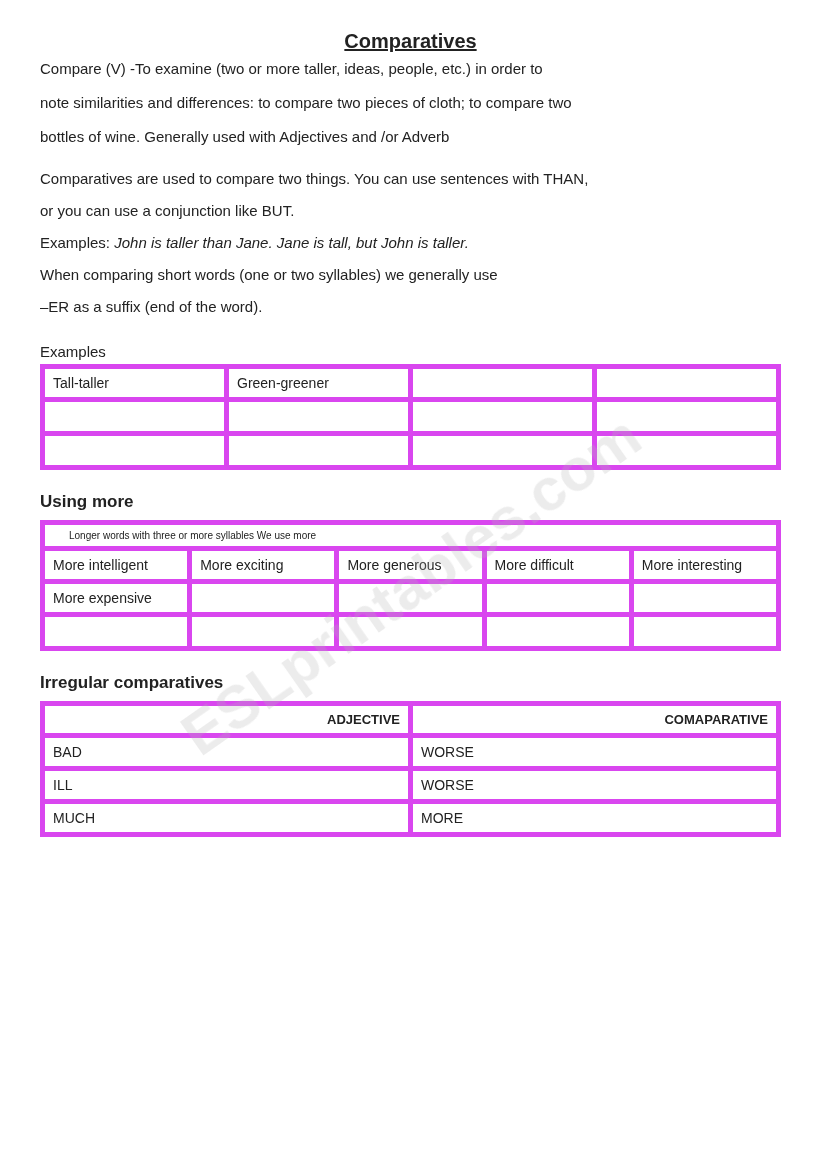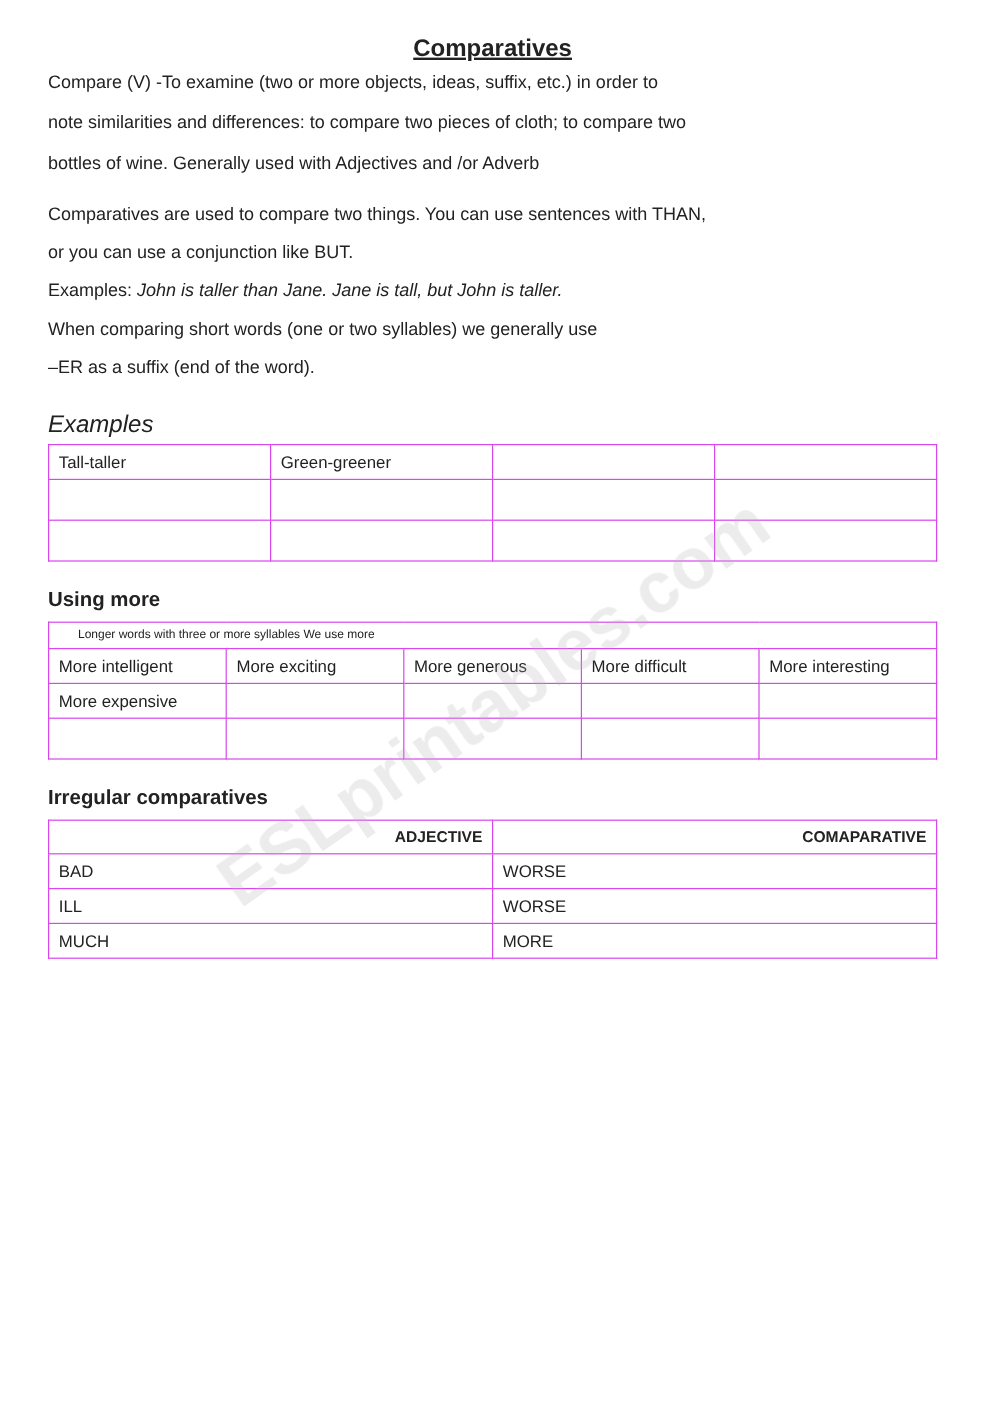--- a/index.html
+++ b/index.html
@@ -32,32 +32,31 @@
     }
 
     .comparatives-desc {
       line-height: 1.6;
       margin-bottom: 8px;
     }
 
     .examples-label {
       margin-top: 17px;
       margin-bottom: 4px;
-      font-size: 20px;
-      font-style: italic;
+      font-size: 15px;
     }
 
     table {
       border-collapse: collapse;
       width: 100%;
       margin-bottom: 20px;
     }
 
     table td, table th {
-      border: 1px solid #d946ef;
+      border: 5px solid #d946ef;
       padding: 6px 8px;
       vertical-align: top;
       font-size: 14px;
     }
 
     table th {
       text-align: right;
       font-weight: bold;
       font-size: 13px;
     }
@@ -98,21 +97,21 @@
     }
   </style>
 </head>
 <body>
 
 <div class="watermark">ESLprintables.com</div>
 
 <h1 class="page-title">Comparatives</h1>
 
 <p class="intro-text">
-  <span>Compare (V) -To examine (two or more objects, ideas, suffix, etc.) in order to</span>
+  <span>Compare (V) -To examine (two or more taller, ideas, people, etc.) in order to</span>
 </p>
 <p class="intro-text">
   <span>note similarities and differences: to compare two pieces of cloth; to compare two</span>
 </p>
 <p class="intro-text" style="margin-bottom:18px;">
   <span>bottles of wine. Generally used with Adjectives and /or Adverb</span>
 </p>
 
 <p class="comparatives-desc">
   <span>Comparatives are used to compare two things. You can use sentences with THAN,</span>

